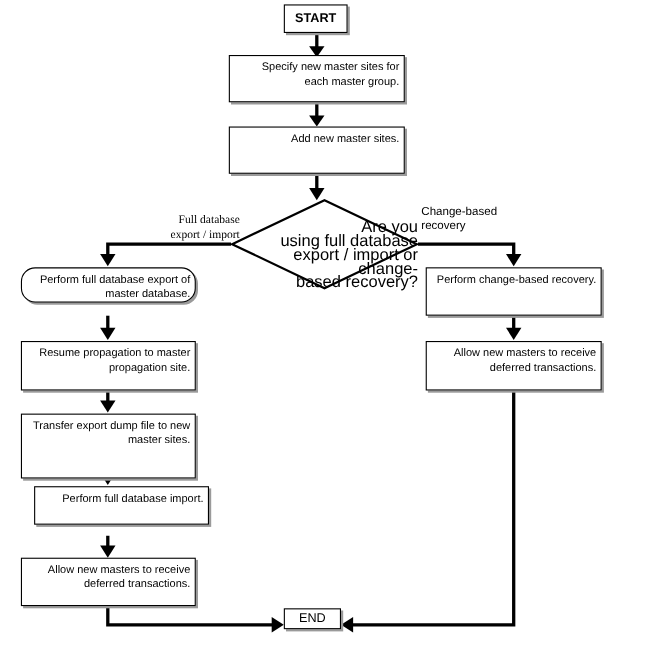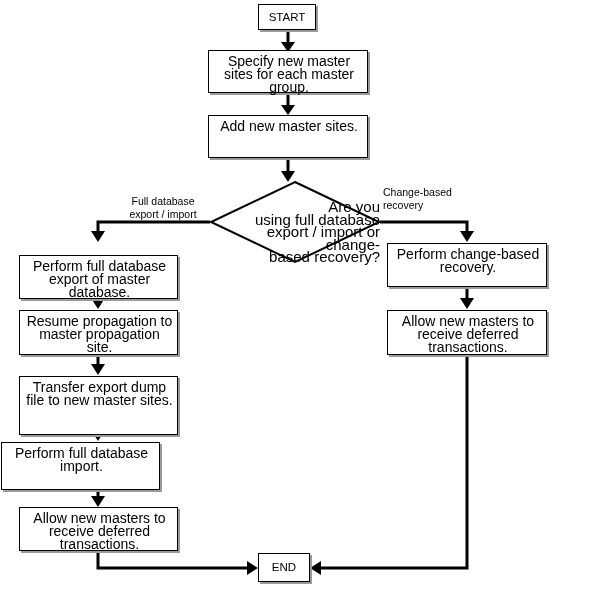--- a/index.html
+++ b/index.html
@@ -22,24 +22,24 @@
     box-sizing: border-box;
     background: #ffffff;
     border: 1.5px solid #000000;
     box-shadow: 2px 2px 0 0 #9a9a9a;
   }
   .node-text {
     position: absolute;
     left: 6px;
     right: 4px;
     top: 4px;
-    font-size: 14px;
+    font-size: 10px;
     line-height: 13px;
     color: #000000;
-    text-align: center;
+    text-align: right;
     white-space: pre-line;
   }
   .terminator {
     display: flex;
     align-items: center;
     justify-content: center;
   }
   .terminator .node-text {
     position: static;
     text-align: center;
@@ -121,21 +121,21 @@
     <polyline points="98,551 98,568 248,568"></polyline>
     <polygon points="247,561 247,575 258,568"></polygon>
 
     <line x1="467" y1="287" x2="467" y2="299"></line>
     <polygon points="460,298 474,298 467,309"></polygon>
 
     <polyline points="467,355 467,568 320,568"></polyline>
     <polygon points="321,561 321,575 310,568"></polygon>
   </svg>
 
-  <div class="node terminator" style="left:258px; top:4px; width:58px; height:26px;">
+  <div class="node terminator" style="left:258px; top:4px; width:58px; height:26px;font-weight:bold;">
     <div class="node-text">START</div>
   </div>
 
   <div class="node" style="left:208px; top:50px; width:160px; height:43px;">
     <div class="node-text">Specify new master sites for each master group.</div>
   </div>
 
   <div class="node" style="left:208px; top:115px; width:160px; height:43px;">
     <div class="node-text">Add new master sites.</div>
   </div>
@@ -143,51 +143,51 @@
   <div class="diamond-wrap" style="left:210px; top:181px; width:170px; height:82px;">
     <svg width="170" height="82" viewBox="0 0 170 82">
       <polygon points="85,1 169,41 85,81 1,41" fill="#ffffff" stroke="#000000" stroke-width="2"></polygon>
     </svg>
     <div class="diamond-text">Are you
 using full database
 export / import or change-
 based recovery?</div>
   </div>
 
-  <div class="branch-label" style="left:108px; top:195px; width:110px; text-align:center;">Full database
+  <div class="branch-label" style="left:108px; top:195px; width:110px; text-align:right;font-family:Liberation Serif, serif;">Full database
 export / import</div>
 
   <div class="branch-label" style="left:383px; top:186px; width:120px; text-align:left;">Change-based
 recovery</div>
 
-  <div class="node" style="left:19px; top:255px; width:159px; height:44px;">
+  <div class="node" style="left:19px; top:243px; width:159px; height:32px;border-radius:13px;">
     <div class="node-text">Perform full database export of master database.</div>
   </div>
 
   <div class="node" style="left:19px; top:310px; width:159px; height:45px;">
     <div class="node-text">Resume propagation to master propagation site.</div>
   </div>
 
   <div class="node" style="left:19px; top:376px; width:159px; height:59px;">
     <div class="node-text">Transfer export dump file to new master sites.</div>
   </div>
 
-  <div class="node" style="left:1px; top:442px; width:159px; height:48px;">
+  <div class="node" style="left:31px; top:442px; width:159px; height:35px;">
     <div class="node-text">Perform full database import.</div>
   </div>
 
   <div class="node" style="left:19px; top:507px; width:159px; height:44px;">
     <div class="node-text">Allow new masters to receive deferred transactions.</div>
   </div>
 
   <div class="node" style="left:387px; top:243px; width:160px; height:44px;">
     <div class="node-text">Perform change-based recovery.</div>
   </div>
 
   <div class="node" style="left:387px; top:310px; width:160px; height:45px;">
     <div class="node-text">Allow new masters to receive deferred transactions.</div>
   </div>
 
-  <div class="node terminator" style="left:258px; top:553px; width:52px; height:29px;">
+  <div class="node terminator" style="left:258px; top:553px; width:52px; height:19px;">
     <div class="node-text">END</div>
   </div>
 
 </div>
 
 </body></html>

